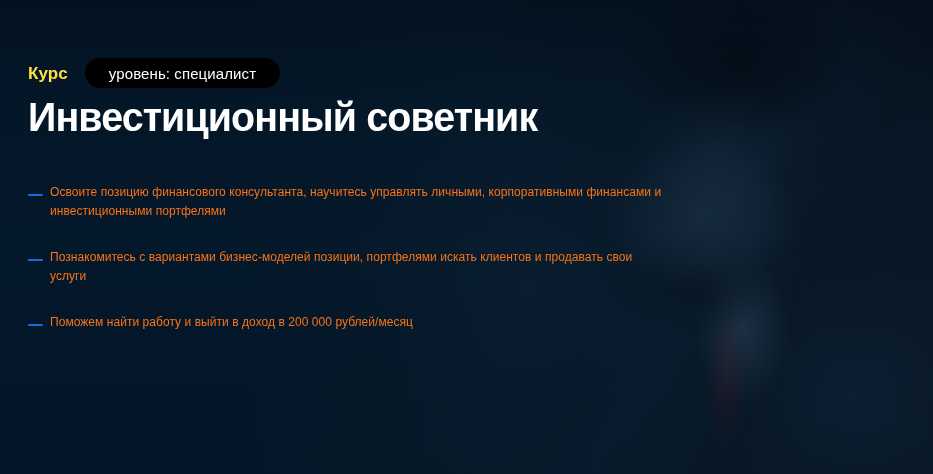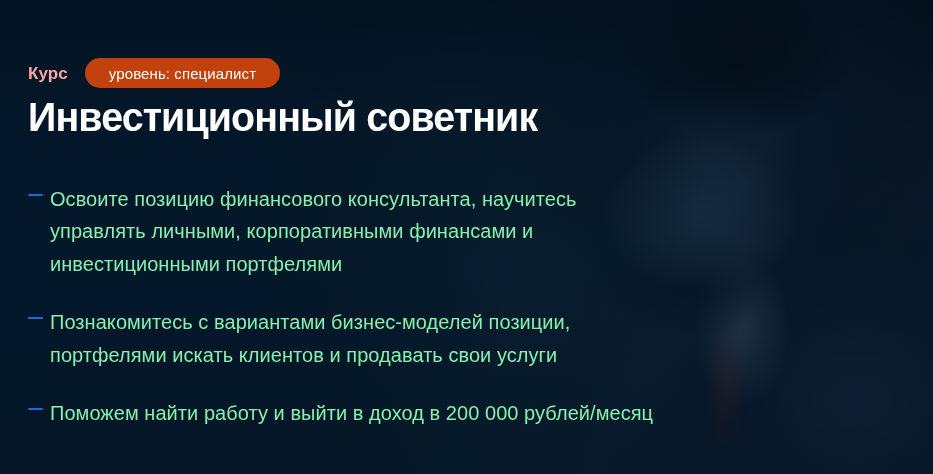--- a/index.html
+++ b/index.html
@@ -122,33 +122,33 @@
     display: flex;
     align-items: center;
     gap: 17px;
     height: 30px;
   }
 
   .kicker {
     font-size: 17px;
     font-weight: bold;
     letter-spacing: 0.1px;
-    color: #fca5a5;
+    color: #fde047;
     line-height: 1;
     white-space: nowrap;
   }
 
   .level-badge {
     display: inline-flex;
     align-items: center;
     justify-content: center;
     height: 30px;
     padding: 0 24px;
     border-radius: 999px;
-    background: #c2410c;
+    background: #000000;
     color: #ffffff;
     font-size: 15px;
     font-weight: normal;
     letter-spacing: 0.1px;
     white-space: nowrap;
     border: none;
     cursor: pointer;
     font-family: inherit;
   }
 
@@ -171,24 +171,24 @@
     top: 183px;
     left: 0;
     width: 640px;
     list-style: none;
   }
 
   .bullet {
     position: relative;
     padding-left: 22px;
     margin-bottom: 26px;
-    font-size: 20px;
+    font-size: 12px;
     font-weight: normal;
     line-height: 1.62;
-    color: #86efac;
+    color: #f97316;
     letter-spacing: 0.05px;
   }
 
   .bullet:last-child { margin-bottom: 6px; }
 
   .bullet .dash {
     position: absolute;
     left: 0;
     top: 11px;
     width: 15px;

